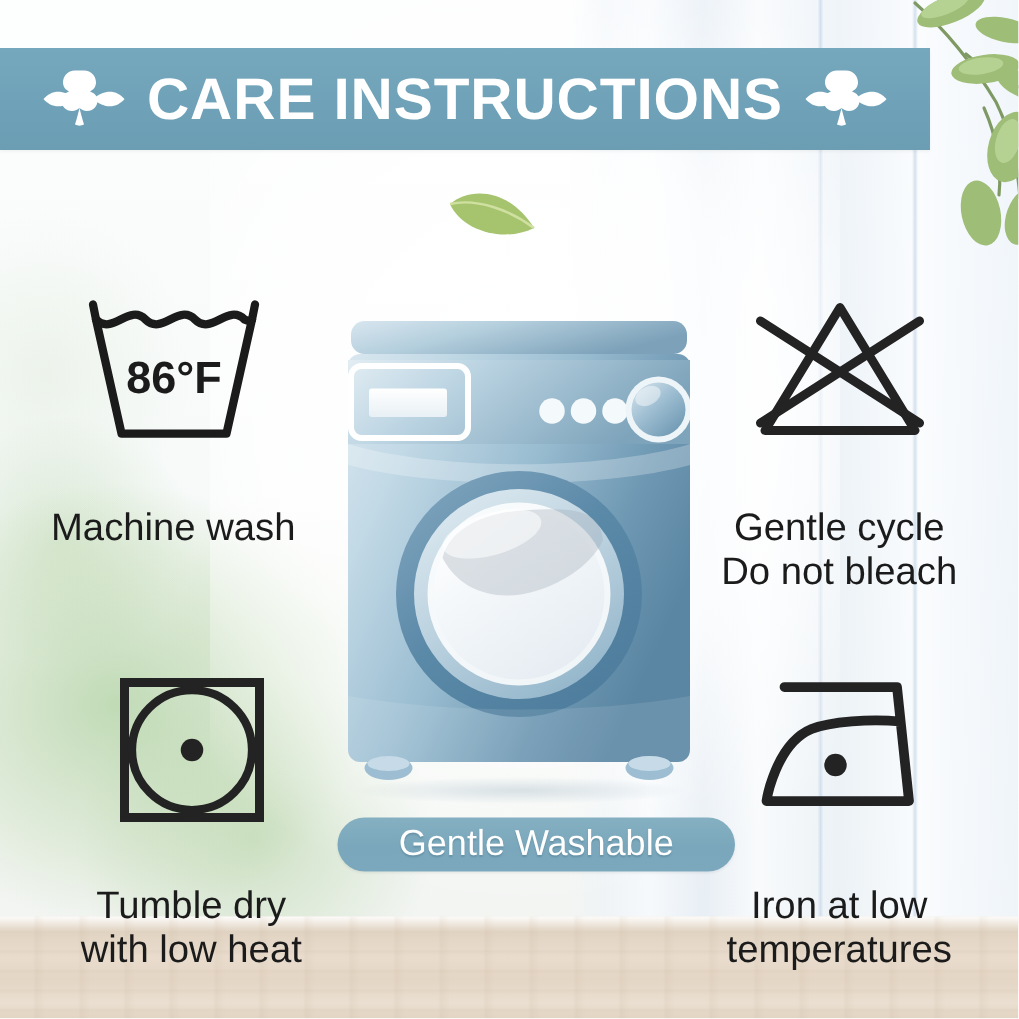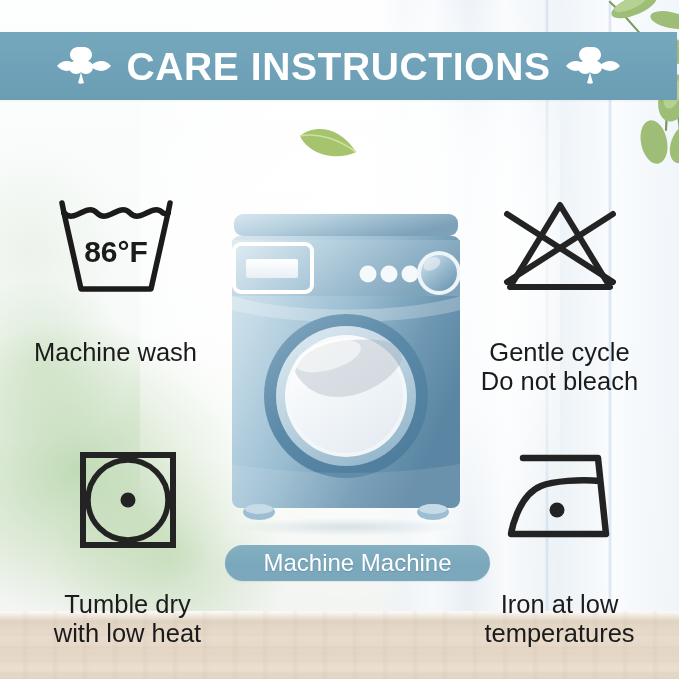--- a/index.html
+++ b/index.html
@@ -93,21 +93,21 @@
     background: linear-gradient(180deg, rgba(255,255,255,0.85), rgba(226,213,196,0.55));
   }
 
   
   .leaf-sprig { position: absolute; pointer-events: none; }
 
   
   .banner {
     position: absolute;
     left: 0; top: 32px;
-    width: 677px; height: 68px;
+    width: 620px; height: 68px;
     background: linear-gradient(180deg, #76a8bd 0%, #6fa2b8 55%, #6b9db3 100%);
     display: flex;
     align-items: center;
     justify-content: center;
     box-shadow: 0 1px 2px rgba(0,0,0,0.05);
   }
   .banner-title {
     color: #ffffff;
     font-size: 39px;
     font-weight: bold;
@@ -374,16 +374,16 @@
 
     <path d="M0 250 C70 262, 160 262, 228 250 L228 294 L0 294 Z" fill="rgba(255,255,255,0.10)"></path>
 
     <ellipse cx="27" cy="298" rx="16" ry="8" fill="#9dbed2"></ellipse>
     <ellipse cx="201" cy="298" rx="16" ry="8" fill="#9dbed2"></ellipse>
     <ellipse cx="27" cy="295" rx="14" ry="5" fill="#c6dbe7"></ellipse>
     <ellipse cx="201" cy="295" rx="14" ry="5" fill="#c6dbe7"></ellipse>
   </svg>
 
   <div class="badge">
-    <span class="badge-label">Machine Machine</span>
+    <span class="badge-label">Gentle Washable</span>
   </div>
 
 </div>
 
 </body></html>

